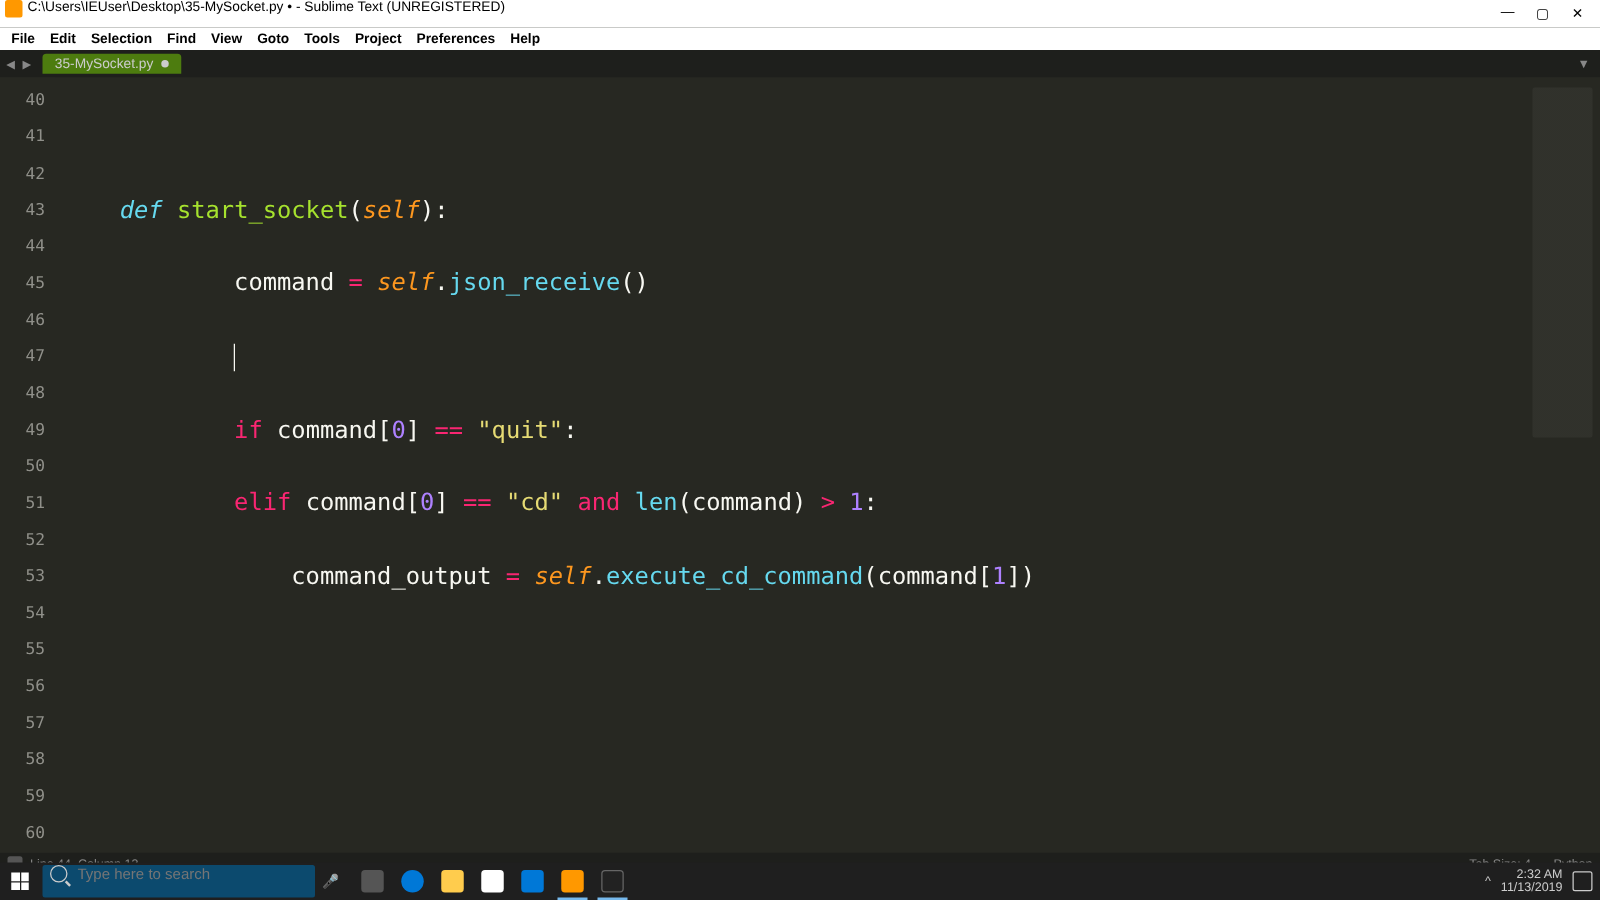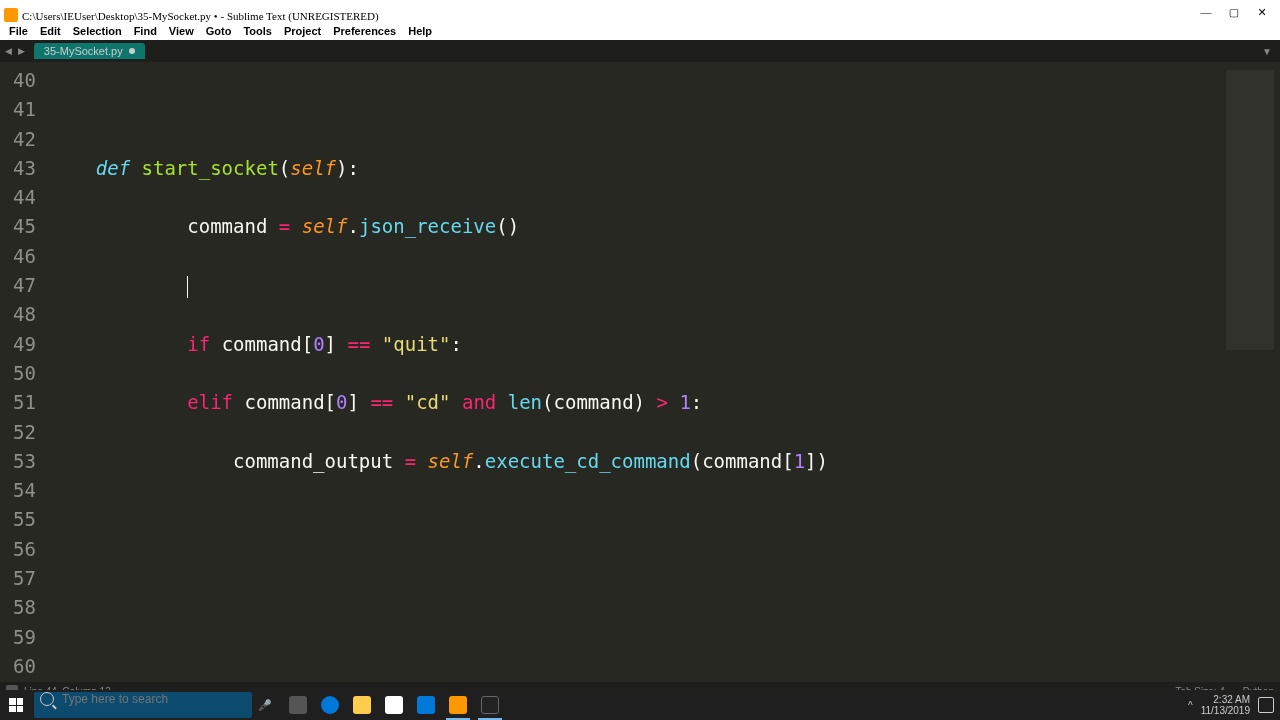--- a/index.html
+++ b/index.html
@@ -1,34 +1,34 @@
 <!DOCTYPE html>
 <html><head>
 <meta charset="utf-8">
 <style>
 * { margin: 0; padding: 0; box-sizing: border-box; }
 body { font-family: "Segoe UI", Tahoma, sans-serif; background: #272822; width: 1280px; height: 720px; overflow: hidden; position: relative; }
 
-.title-bar { background: #fff; height: 22px; display: flex; align-items: flex-end; padding: 0 4px; font-size: 11px; color: #000; font-family: Liberation Serif, serif; }
+.title-bar { background: #fff; height: 22px; display: flex; align-items: flex-start; padding: 0 4px; font-size: 11px; color: #000; }
 .title-bar .icon { width: 14px; height: 14px; background: #ff9800; margin-right: 4px; border-radius: 2px; }
 .title-bar .controls { margin-left: auto; display: flex; }
 .title-bar .ctrl { width: 28px; height: 20px; display: flex; align-items: center; justify-content: center; font-size: 11px; cursor: pointer; }
 
 .menu-bar { background: #fff; height: 18px; display: flex; align-items: center; padding: 0 4px; font-size: 11px; color: #000; gap: 2px; }
 .menu-bar .item { padding: 0 5px; cursor: pointer; font-weight: bold; }
 
 .tab-bar { background: #1e1f1c; height: 22px; display: flex; align-items: center; }
 .tab-nav { display: flex; padding: 0 2px; }
 .tab-nav .arrow { color: #888; font-size: 9px; padding: 0 3px; cursor: pointer; }
-.tab { background: #0f766e; color: #ccc; padding: 2px 10px; font-size: 11px; display: flex; align-items: center; gap: 6px; border-radius: 3px 3px 0 0; margin-left: 4px; }
+.tab { background: #4d7c0f; color: #ccc; padding: 2px 10px; font-size: 11px; display: flex; align-items: center; gap: 6px; border-radius: 3px 3px 0 0; margin-left: 4px; }
 .tab .dirty { width: 6px; height: 6px; background: #ccc; border-radius: 50%; }
 .tab-add { margin-left: auto; color: #888; padding: 0 8px; font-size: 10px; cursor: pointer; }
 
 .editor { display: flex; height: 620px; background: #272822; position: relative; }
-.gutter { width: 44px; background: #272822; color: #90908a; text-align: right; padding-right: 8px; font-family: Consolas, monospace; font-size: 19px; line-height: 29.3px; padding-top: 4px; user-select: none; }
+.gutter { width: 44px; background: #272822; color: #90908a; text-align: right; padding-right: 8px; font-family: Consolas, monospace; font-size: 13px; line-height: 29.3px; padding-top: 4px; user-select: none; }
 .gutter .ln { height: 29.3px; }
 .code { flex: 1; padding-top: 4px; padding-left: 6px; font-family: Consolas, monospace; font-size: 19px; line-height: 29.3px; color: #f8f8f2; white-space: pre; overflow: hidden; }
 .code .line { height: 29.3px; }
 .minimap { width: 60px; background: #272822; position: relative; }
 .minimap .mmriver { position: absolute; top: 8px; right: 6px; width: 48px; height: 280px; background: linear-gradient(#3a3b35 0 100%); opacity: 0.5; border-radius: 2px; }
 
 .kw-storage { color: #66d9ef; font-style: italic; }
 .kw-ctrl { color: #f92672; }
 .fn-def { color: #a6e22e; }
 .fn-call { color: #66d9ef; }

